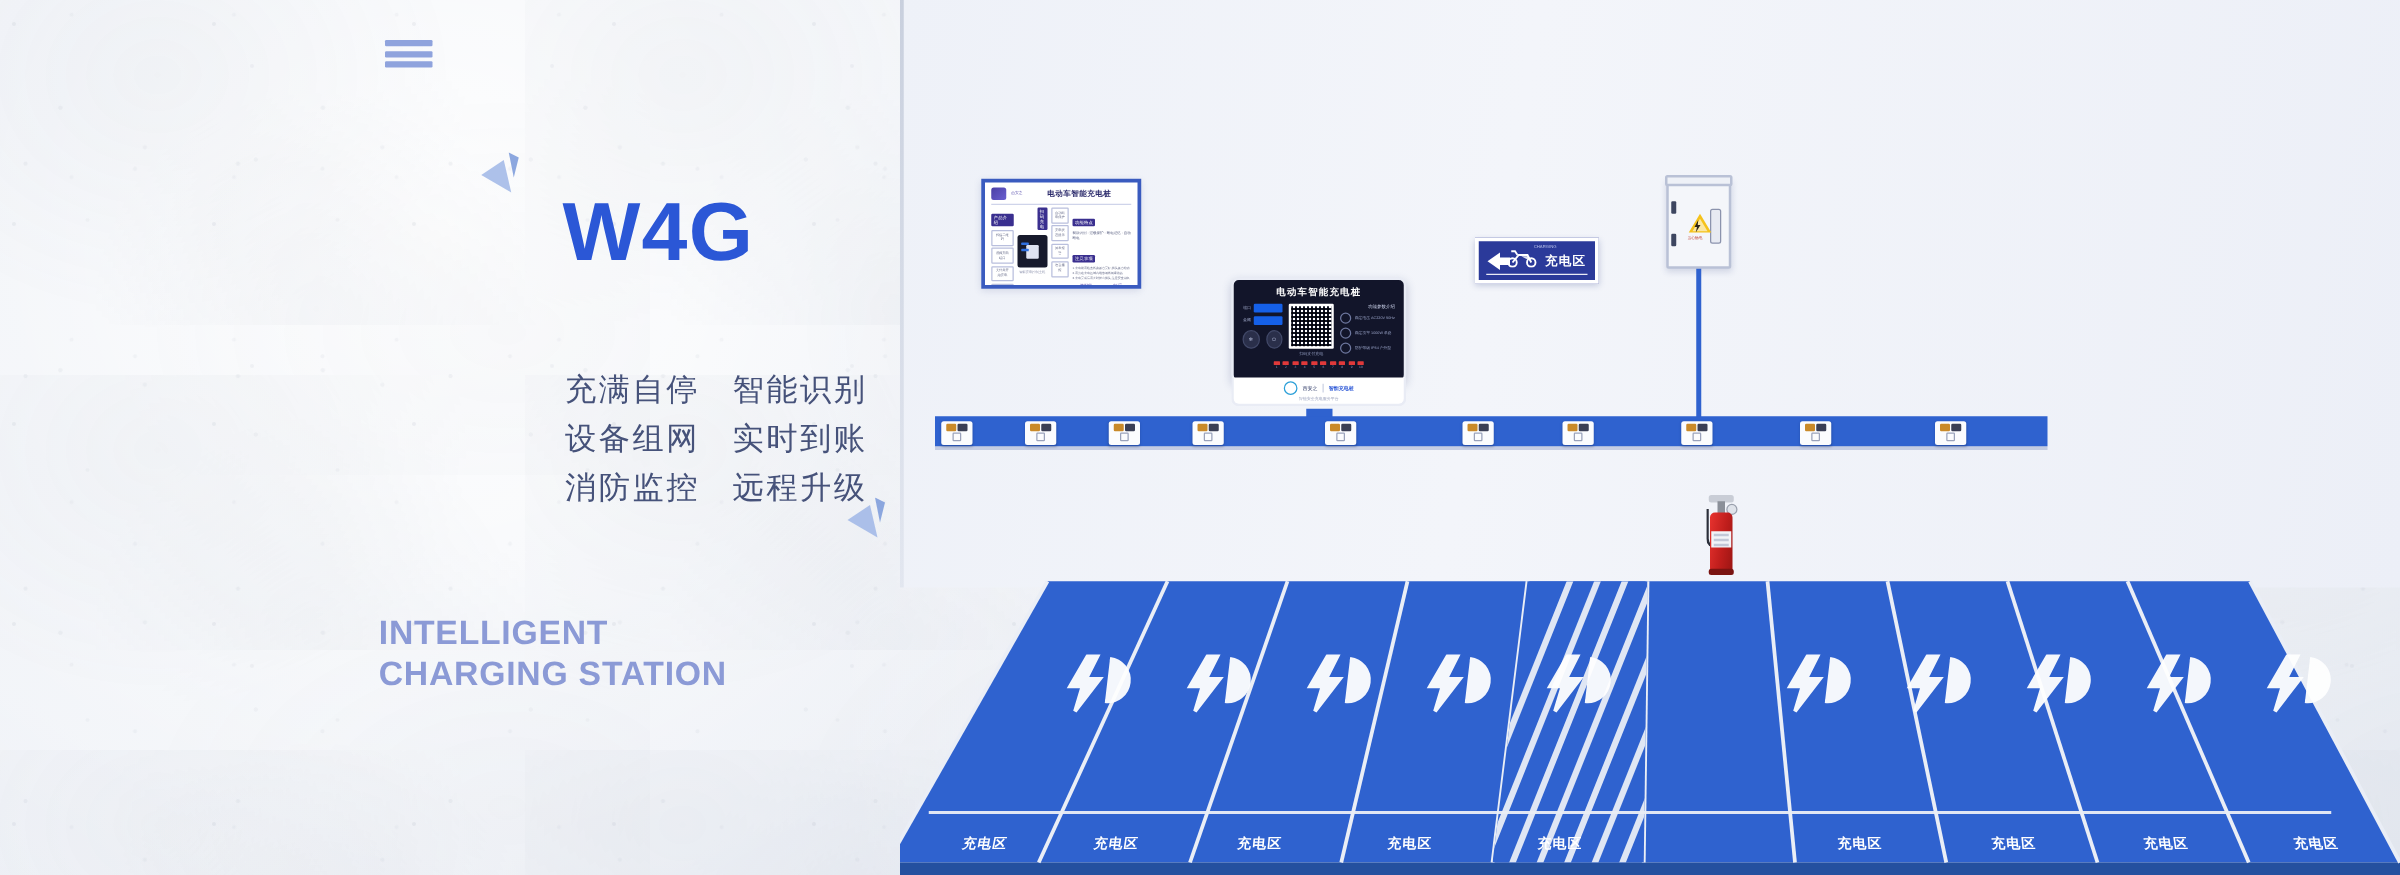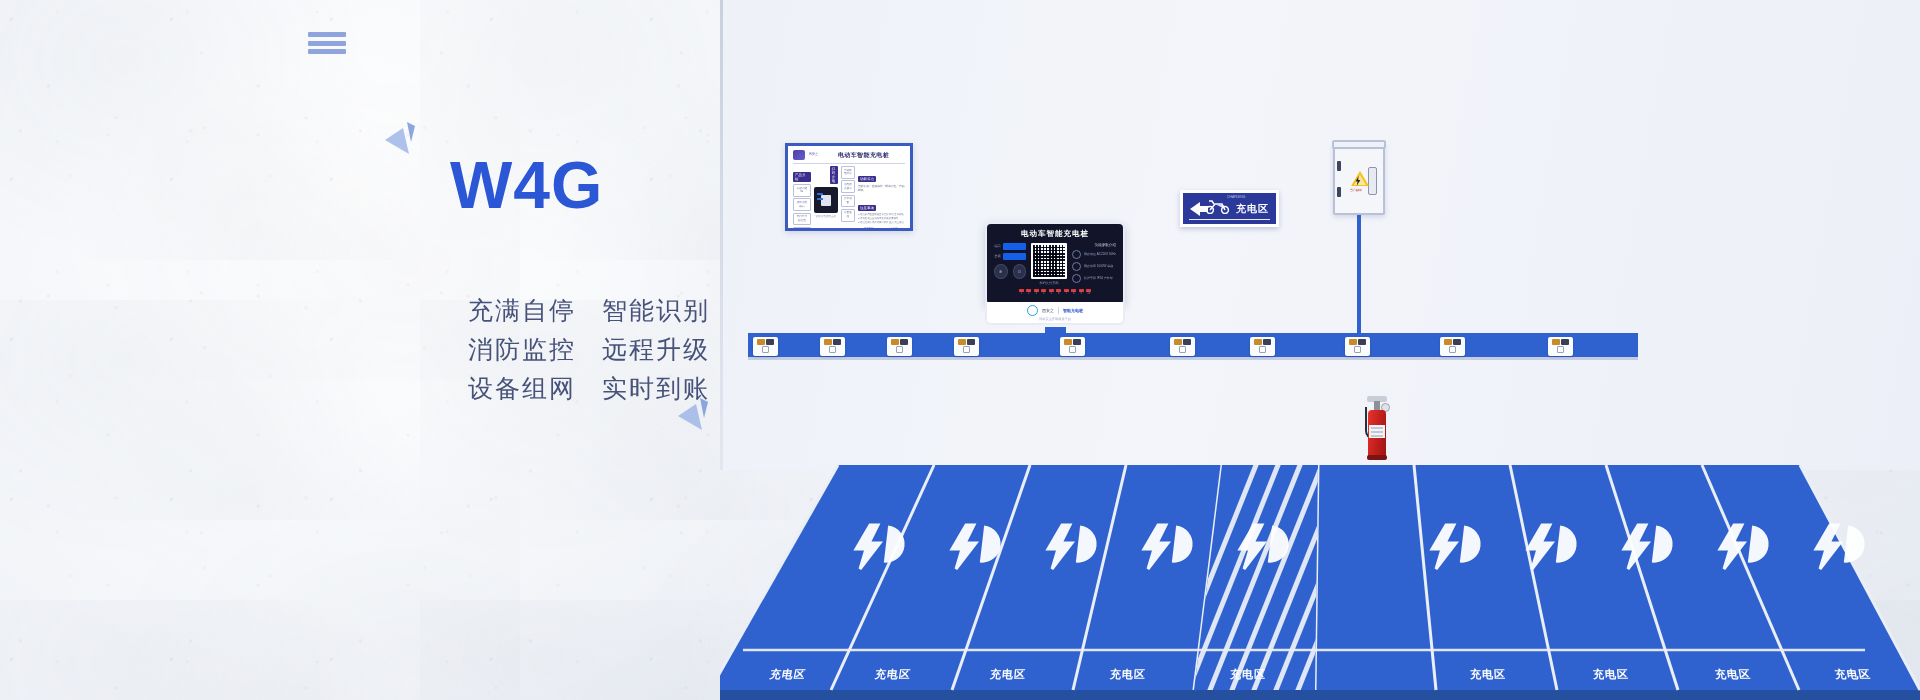--- a/index.html
+++ b/index.html
@@ -45,21 +45,21 @@
 
   .arrows-lower{position:absolute;left:676px;top:398px;width:42px;height:42px;}
 
   .title-wrap{position:absolute;left:450px;top:152px;width:520px;}
   .title-main{font-size:66px;font-weight:bold;line-height:1;color:#2b57d6;letter-spacing:1px;
     font-family:"Liberation Sans","DejaVu Sans",sans-serif;}
   .title-sub{margin-top:8px;font-size:44px;line-height:1.15;color:#2d3550;letter-spacing:7px;
     font-weight:300;font-family:"DejaVu Sans","Liberation Sans",sans-serif;}
 
   .features{position:absolute;left:452px;top:296px;color:#46527a;font-size:25px;line-height:33px;
-    letter-spacing:2px;font-weight:300;font-family:Liberation Mono, monospace;margin-left:16px;}
+    letter-spacing:2px;font-weight:300;font-family:Liberation Serif, serif;}
   .frow{display:flex;gap:26px;margin-bottom:6px;}
   .frow span{white-space:nowrap;}
 
   .en-wrap{position:absolute;left:303px;top:490px;color:#8b9ad6;font-weight:bold;
     font-size:27px;line-height:33px;letter-spacing:.6px;}
 
   
   .scene{position:absolute;left:720px;top:0;width:1200px;height:700px;}
   .wall{position:absolute;left:0;top:0;width:1200px;height:470px;
     background:linear-gradient(100deg,#eef1f8 0%,#f3f5fa 40%,#eceff7 100%);}
@@ -225,30 +225,32 @@
   <div class="title-wrap">
     <div class="title-main">W4G</div>
   </div>
 
   <div class="features">
     <div class="frow">
       <span>充满自停</span>
       <span>智能识别</span>
     </div>
     <div class="frow">
+      <span>设备组网</span>
+      <span>实时到账</span>
+    </div>
+    <div class="frow">
       <span>消防监控</span>
       <span>远程升级</span>
     </div>
-    <div class="frow">
-      <span>设备组网</span>
-      <span>实时到账</span>
-    </div>
   </div>
 
   <div class="en-wrap">
+    <div>INTELLIGENT</div>
+    <div>CHARGING STATION</div>
   </div>
 
   <div class="scene">
     <div class="wall"></div>
     <div class="wall-edge"></div>
 
     <div class="poster">
       <div class="poster-top">
         <div class="poster-logo"></div>
         <div class="poster-logo-txt">西安之</div>

